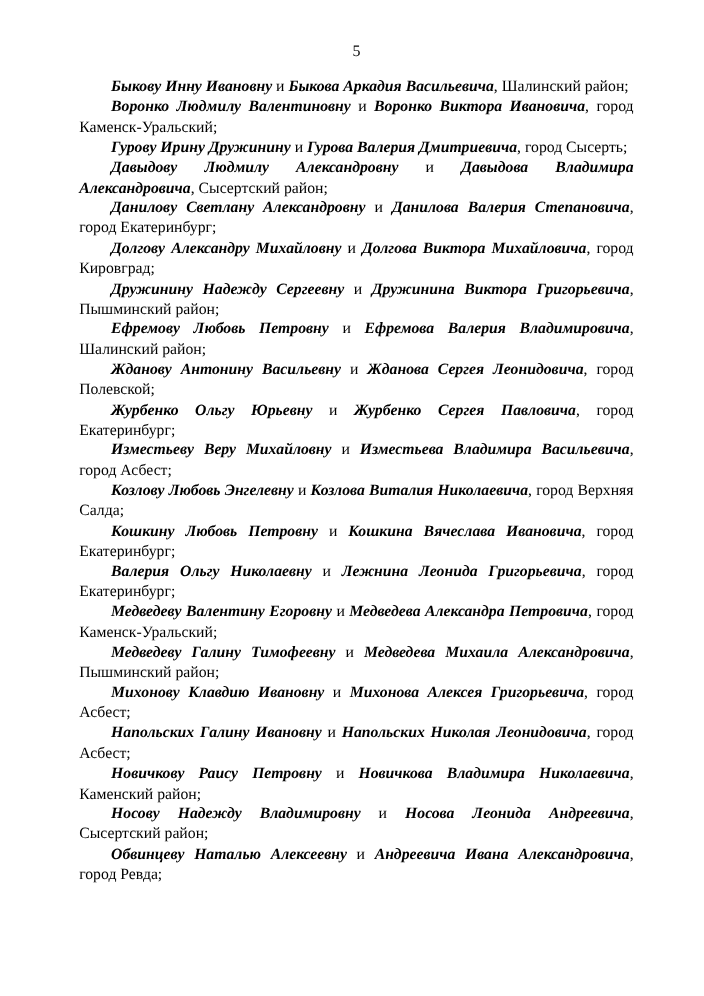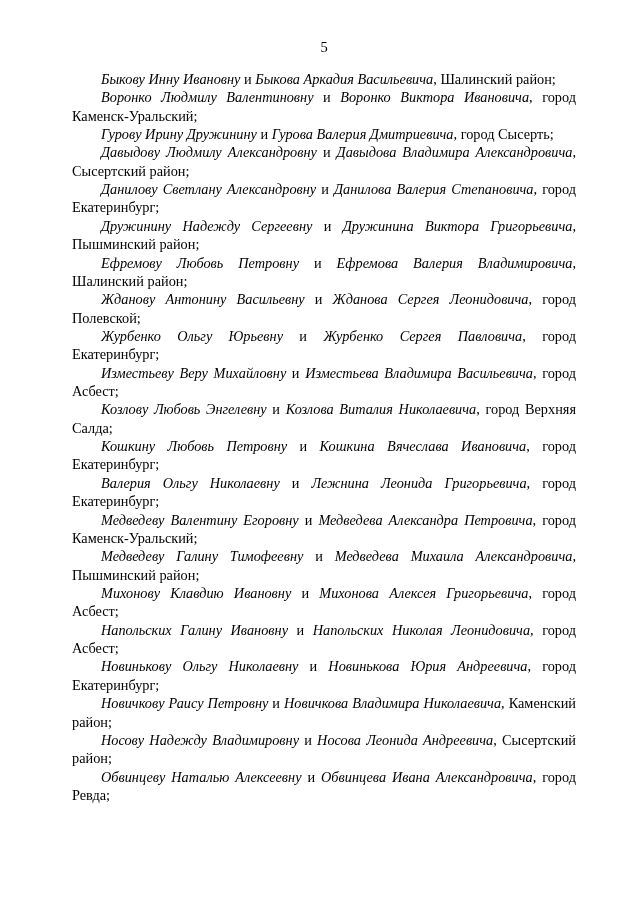--- a/index.html
+++ b/index.html
@@ -35,21 +35,21 @@
     text-justify: inter-word;
   }
   .entry {
     margin: 0;
     text-indent: 29px;
     text-align: justify;
     text-align-last: left;
   }
   .nm {
     font-style: italic;
-    font-weight: normal;
+    font-weight: bold;
   }
   .conj {
     font-style: normal;
     font-weight: normal;
   }
   .tail {
     font-style: normal;
     font-weight: normal;
   }
 </style>
@@ -65,20 +65,21 @@
     <p class="entry"><span class="nm">Быкову Инну Ивановну</span><span class="conj"> и </span><span class="nm">Быкова Аркадия Васильевича</span><span class="tail">, Шалинский район;</span></p>
 
     <p class="entry"><span class="nm">Воронко Людмилу Валентиновну</span><span class="conj"> и </span><span class="nm">Воронко Виктора Ивановича</span><span class="tail">, город Каменск-Уральский;</span></p>
 
     <p class="entry"><span class="nm">Гурову Ирину Дружинину</span><span class="conj"> и </span><span class="nm">Гурова Валерия Дмитриевича</span><span class="tail">, город Сысерть;</span></p>
 
     <p class="entry"><span class="nm">Давыдову Людмилу Александровну</span><span class="conj"> и </span><span class="nm">Давыдова Владимира Александровича</span><span class="tail">, Сысертский район;</span></p>
 
     <p class="entry"><span class="nm">Данилову Светлану Александровну</span><span class="conj"> и </span><span class="nm">Данилова Валерия Степановича</span><span class="tail">, город Екатеринбург;</span></p>
 
+    <p class="entry"><span class="nm">Долгову Александру Михайловну</span><span class="conj"> и </span><span class="nm">Долгова Виктора Михайловича</span><span class="tail">, город Кировград;</span></p>
 
     <p class="entry"><span class="nm">Дружинину Надежду Сергеевну</span><span class="conj"> и </span><span class="nm">Дружинина Виктора Григорьевича</span><span class="tail">, Пышминский район;</span></p>
 
     <p class="entry"><span class="nm">Ефремову Любовь Петровну</span><span class="conj"> и </span><span class="nm">Ефремова Валерия Владимировича</span><span class="tail">, Шалинский район;</span></p>
 
     <p class="entry"><span class="nm">Жданову Антонину Васильевну</span><span class="conj"> и </span><span class="nm">Жданова Сергея Леонидовича</span><span class="tail">, город Полевской;</span></p>
 
     <p class="entry"><span class="nm">Журбенко Ольгу Юрьевну</span><span class="conj"> и </span><span class="nm">Журбенко Сергея Павловича</span><span class="tail">, город Екатеринбург;</span></p>
 
     <p class="entry"><span class="nm">Изместьеву Веру Михайловну</span><span class="conj"> и </span><span class="nm">Изместьева Владимира Васильевича</span><span class="tail">, город Асбест;</span></p>
@@ -91,22 +92,21 @@
     <p class="entry"><span class="nm">Валерия Ольгу Николаевну</span><span class="conj"> и </span><span class="nm">Лежнина Леонида Григорьевича</span><span class="tail">, город Екатеринбург;</span></p>
 
     <p class="entry"><span class="nm">Медведеву Валентину Егоровну</span><span class="conj"> и </span><span class="nm">Медведева Александра Петровича</span><span class="tail">, город Каменск-Уральский;</span></p>
 
     <p class="entry"><span class="nm">Медведеву Галину Тимофеевну</span><span class="conj"> и </span><span class="nm">Медведева Михаила Александровича</span><span class="tail">, Пышминский район;</span></p>
 
     <p class="entry"><span class="nm">Михонову Клавдию Ивановну</span><span class="conj"> и </span><span class="nm">Михонова Алексея Григорьевича</span><span class="tail">, город Асбест;</span></p>
 
     <p class="entry"><span class="nm">Напольских Галину Ивановну</span><span class="conj"> и </span><span class="nm">Напольских Николая Леонидовича</span><span class="tail">, город Асбест;</span></p>
 
-    <p class="entry"><span class="nm">Новинькову Ольгу Николаевну</span><span class="conj"> и </span><span class="nm">Новинькова Юрия Андреевича</span><span class="tail">, город Екатеринбург;</span></p>
 
     <p class="entry"><span class="nm">Новичкову Раису Петровну</span><span class="conj"> и </span><span class="nm">Новичкова Владимира Николаевича</span><span class="tail">, Каменский район;</span></p>
 
     <p class="entry"><span class="nm">Носову Надежду Владимировну</span><span class="conj"> и </span><span class="nm">Носова Леонида Андреевича</span><span class="tail">, Сысертский район;</span></p>
 
-    <p class="entry"><span class="nm">Обвинцеву Наталью Алексеевну</span><span class="conj"> и </span><span class="nm">Обвинцева Ивана Александровича</span><span class="tail">, город Ревда;</span></p>
+    <p class="entry"><span class="nm">Обвинцеву Наталью Алексеевну</span><span class="conj"> и </span><span class="nm">Андреевича Ивана Александровича</span><span class="tail">, город Ревда;</span></p>
 
   </div>
 </div>
 
 </body></html>

